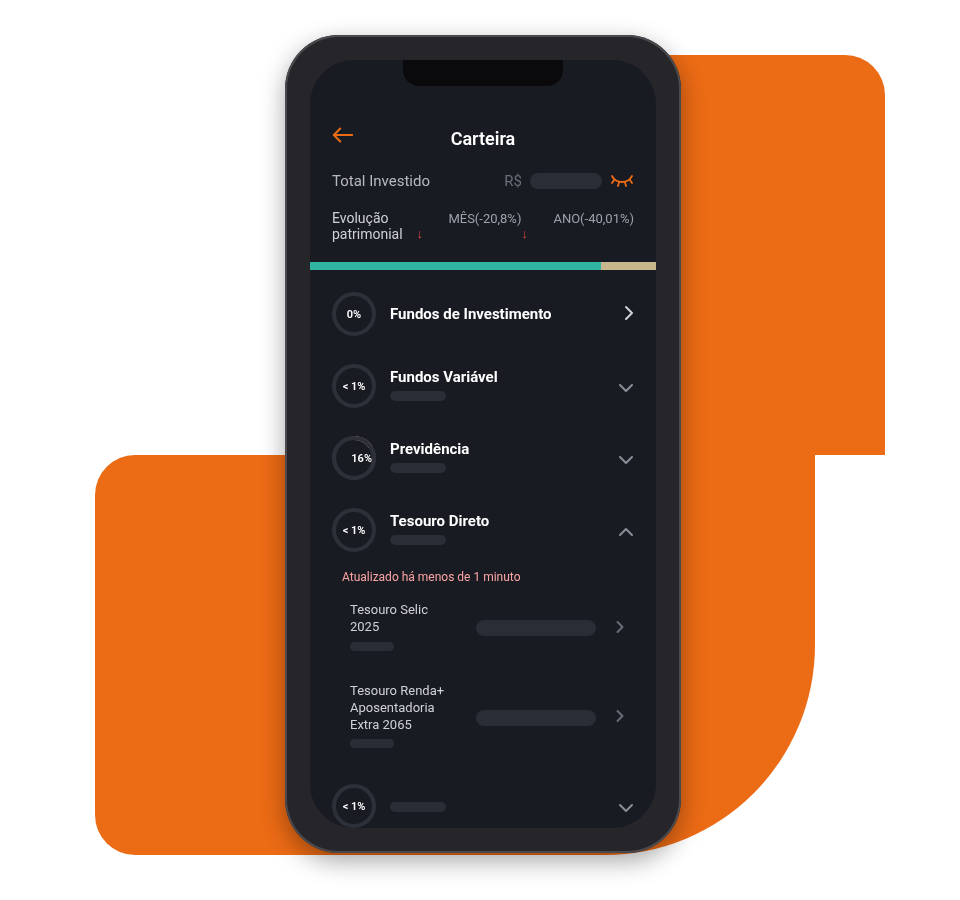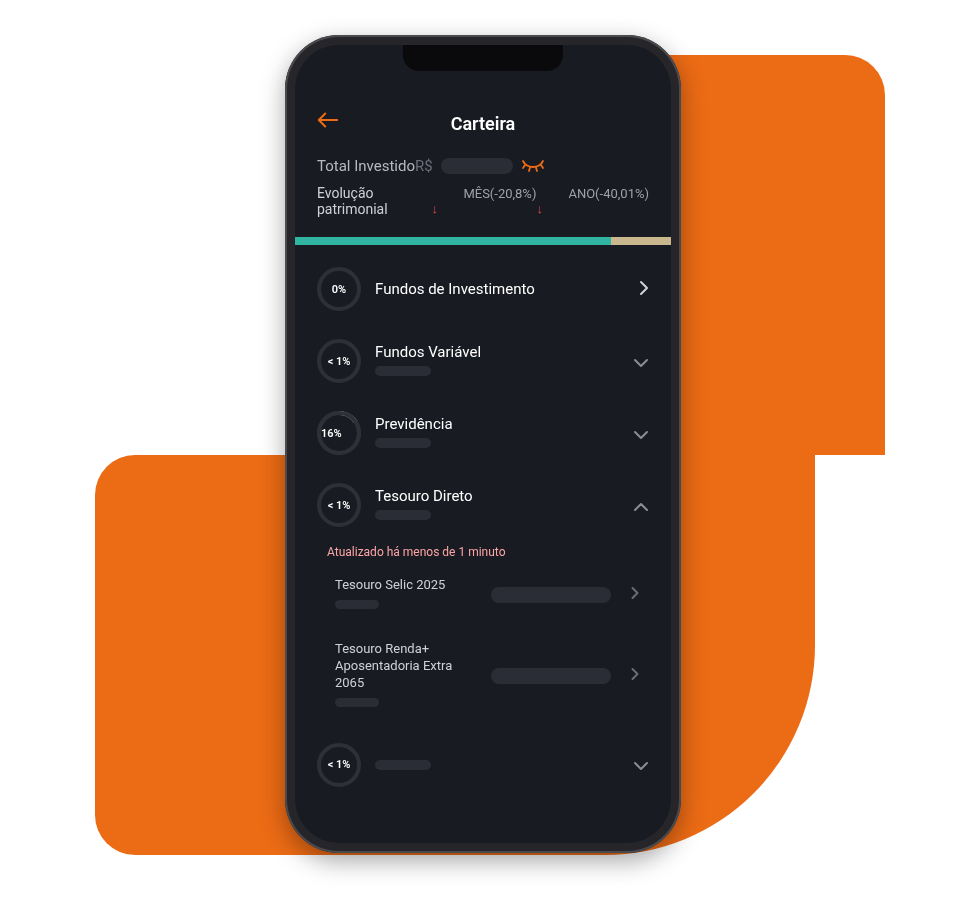--- a/index.html
+++ b/index.html
@@ -36,21 +36,21 @@
   
   .phone {
     position: absolute;
     top: 35px;
     left: 285px;
     width: 396px;
     height: 818px;
     background: #26262a;
     border-radius: 54px;
     box-shadow: 0 8px 24px rgba(0,0,0,0.35), inset 0 0 0 2px #4a4a4e;
-    padding: 10px;
+    padding: 25px;
   }
   .screen {
     width: 100%;
     height: 100%;
     background: #191b22;
     border-radius: 44px;
     overflow: hidden;
     position: relative;
     color: #fff;
   }
@@ -92,21 +92,22 @@
     font-weight: 600;
     color: #fff;
   }
   
   .summary {
     padding: 0 22px 6px 22px;
   }
   .row1 {
     display: flex;
     align-items: center;
-    margin-bottom: 10px;
+    justify-content: space-between;
+    margin-bottom: 20px;
   }
   .lbl-total {
     color: #b7b9c1;
     font-size: 15px;
   }
   .val-group {
     display: flex;
     align-items: center;
     gap: 8px;
   }
@@ -177,24 +178,24 @@
     background: conic-gradient(#c9b78d 0deg 58deg, #2e3039 58deg 360deg);
     padding: 4px;
   }
   .ring-16-inner {
     width: 100%;
     height: 100%;
     background: #191b22;
     border-radius: 50%;
     display: flex;
     align-items: center;
-    justify-content: flex-start;
+    justify-content: flex-end;
   }
   .cat-body { flex: 1; }
-  .cat-title { font-size: 15px; font-weight: 400; color: #fff; }
+  .cat-title { font-size: 15px; font-weight: 700; color: #fff; }
   .cat-sub {
     display: inline-block;
     width: 56px;
     height: 10px;
     border-radius: 5px;
     background: #2b2d36;
     margin-top: 4px;
   }
   .cat-arrow {
     color: #8a8d97;

